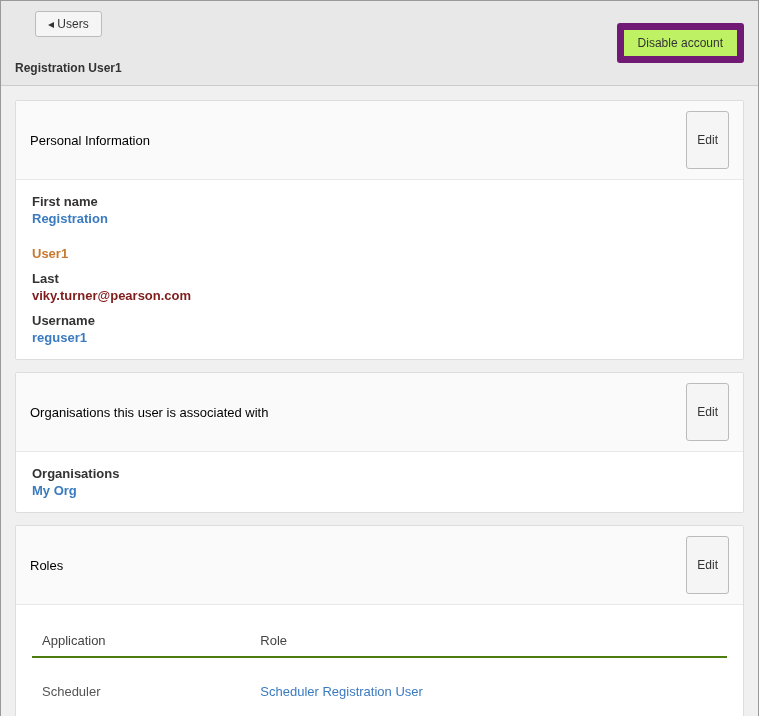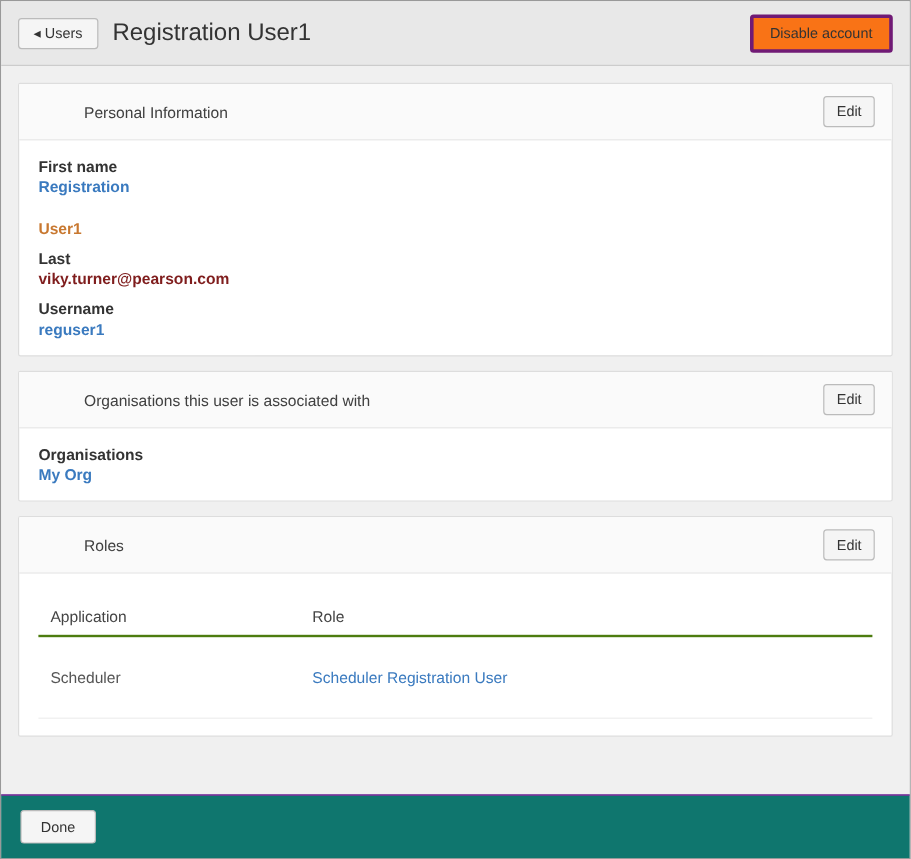--- a/index.html
+++ b/index.html
@@ -34,45 +34,46 @@
       padding: 10px 14px;
       display: flex;
       align-items: center;
       justify-content: space-between;
       min-height: 54px;
     }
 
     .header-left {
       display: flex;
       align-items: center;
-      gap: 12px;
+      gap: 24px;
+      flex-direction: column;
     }
 
     .back-button {
       background: #f5f5f5;
       border: 1px solid #bbb;
       border-radius: 3px;
       padding: 5px 12px;
       font-size: 12px;
       color: #333;
       cursor: pointer;
       display: flex;
       align-items: center;
       gap: 4px;
     }
 
     .page-title {
-      font-size: 20px;
-      color: #333;
-      font-weight: normal;
+      font-size: 12px;
+      color: #333;
+      font-weight: bold;
     }
 
     .disable-button {
-      background: #f97316;
-      border: 3px solid #701a75;
+      background: #bef264;
+      border: 7px solid #701a75;
       border-radius: 3px;
       padding: 6px 14px;
       font-size: 12px;
       color: #333;
       cursor: pointer;
     }
 
     
     .main-content {
       flex: 1;
@@ -94,30 +95,29 @@
       padding: 10px 14px;
       display: flex;
       align-items: center;
       justify-content: space-between;
       border-bottom: 1px solid #e8e8e8;
       background: #fafafa;
     }
 
     .section-title {
       font-size: 13px;
-      color: #404040;
+      color: #000000;
       font-weight: normal;
-      margin-left: 40px;
     }
 
     .edit-button {
       background: #f5f5f5;
       border: 1px solid #bbb;
       border-radius: 3px;
-      padding: 5px 10px;
+      padding: 21px 10px;
       font-size: 12px;
       color: #333;
       cursor: pointer;
     }
 
     .section-body {
       padding: 14px 16px;
     }
 
     

